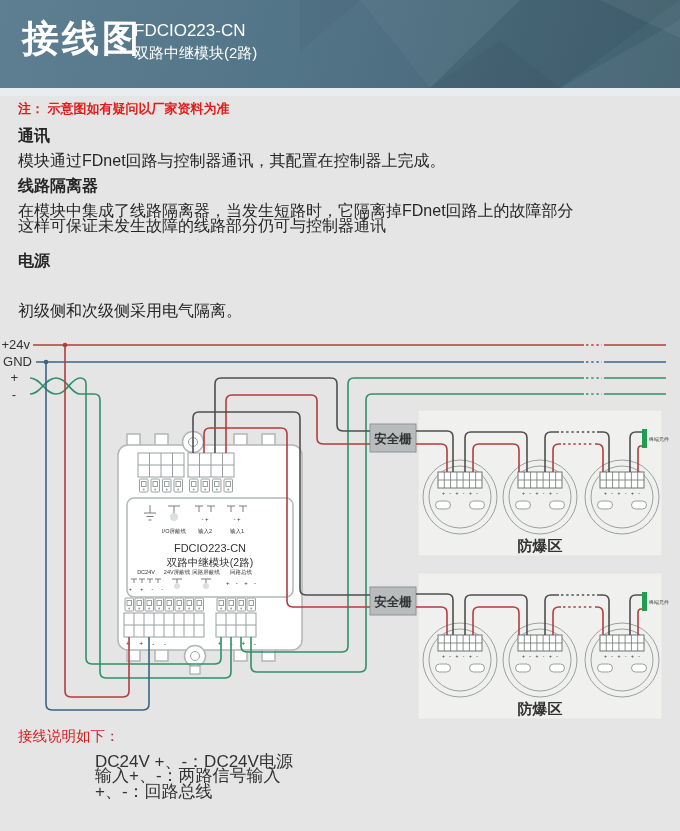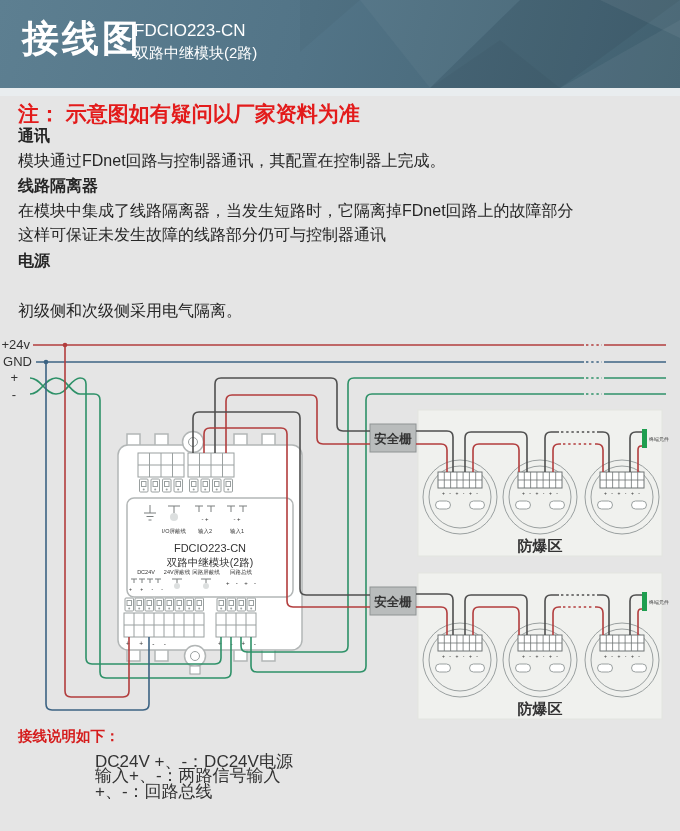--- a/index.html
+++ b/index.html
@@ -7,25 +7,25 @@
         font-family:"Liberation Sans","DejaVu Sans",sans-serif;}
   
   .header{position:absolute;top:0;left:0;width:680px;height:88px;
           background:linear-gradient(105deg,#5d7f91 0%,#527487 45%,#41606f 100%);}
   .header svg{position:absolute;top:0;left:0;}
   .h-title{position:absolute;left:22px;top:14px;font-size:37px;font-weight:700;color:#fff;letter-spacing:3px;}
   .h-model{position:absolute;left:134px;top:21px;font-size:17px;color:#fff;}
   .h-sub{position:absolute;left:134px;top:44px;font-size:15px;color:#fff;}
   .band{position:absolute;top:88px;left:0;width:680px;height:8px;background:#e9edef;}
   
-  .note{position:absolute;left:18px;top:100px;font-size:21px;font-weight:700;color:#e31b1b;}
+  .note{position:absolute;left:18px;top:100px;font-size:13px;font-weight:700;color:#e31b1b;}
   .txt{position:absolute;left:18px;font-size:16px;color:#262626;white-space:nowrap;}
   .hd{font-weight:700;}
   
-  .f-title{position:absolute;left:18px;top:727px;font-size:14.5px;font-weight:700;color:#d51c1c;}
+  .f-title{position:absolute;left:18px;top:727px;font-size:14.5px;font-weight:400;color:#d51c1c;}
   .f-line{position:absolute;left:95px;font-size:17px;color:#333;}
   
   .diagram{position:absolute;top:330px;left:0;}
   .diagram text{font-family:"Liberation Sans","DejaVu Sans",sans-serif;fill:#333;}
   .w-red{stroke:#b23d3d;fill:none;stroke-width:1.6;}
   .w-blue{stroke:#3c6383;fill:none;stroke-width:1.6;}
   .w-green{stroke:#2e9168;fill:none;stroke-width:1.6;}
   .w-dark{stroke:#4f4f4f;fill:none;stroke-width:1.6;}
   .dash{stroke-dasharray:2.4 2.8;}
   .outline{stroke:#b2b6b6;fill:#fff;stroke-width:1.5;}
@@ -63,21 +63,21 @@
     <div class="h-model">FDCIO223-CN</div>
     <div class="h-sub">双路中继模块(2路)</div>
   </div>
   <div class="band"></div>
 
   <div class="note">注：   示意图如有疑问以厂家资料为准</div>
   <div class="txt hd" style="top:126px">通讯</div>
   <div class="txt" style="top:151px">模块通过FDnet回路与控制器通讯，其配置在控制器上完成。</div>
   <div class="txt hd" style="top:176px">线路隔离器</div>
   <div class="txt" style="top:201px">在模块中集成了线路隔离器，当发生短路时，它隔离掉FDnet回路上的故障部分</div>
-  <div class="txt" style="top:225px">这样可保证未发生故障的线路部分仍可与控制器通讯</div>
+  <div class="txt" style="top:216px">这样可保证未发生故障的线路部分仍可与控制器通讯</div>
   <div class="txt hd" style="top:251px">电源</div>
   <div class="txt" style="top:301px">初级侧和次级侧采用电气隔离。</div>
 
   <svg class="diagram" width="680" height="400" viewBox="0 330 680 400">
     <defs>
       <g id="det">
         <circle cx="0" cy="0" r="37" class="thin"></circle>
         <circle cx="0" cy="0" r="31" class="thin"></circle>
         <rect x="-22" y="-25" width="44" height="16" fill="#fff" stroke="#6f7474" stroke-width="1"></rect>
         <path class="blockl" d="M-15.7,-25 v16 M-9.4,-25 v16 M-3.1,-25 v16 M3.1,-25 v16 M9.4,-25 v16 M15.7,-25 v16 M-22,-17 h44"></path>

